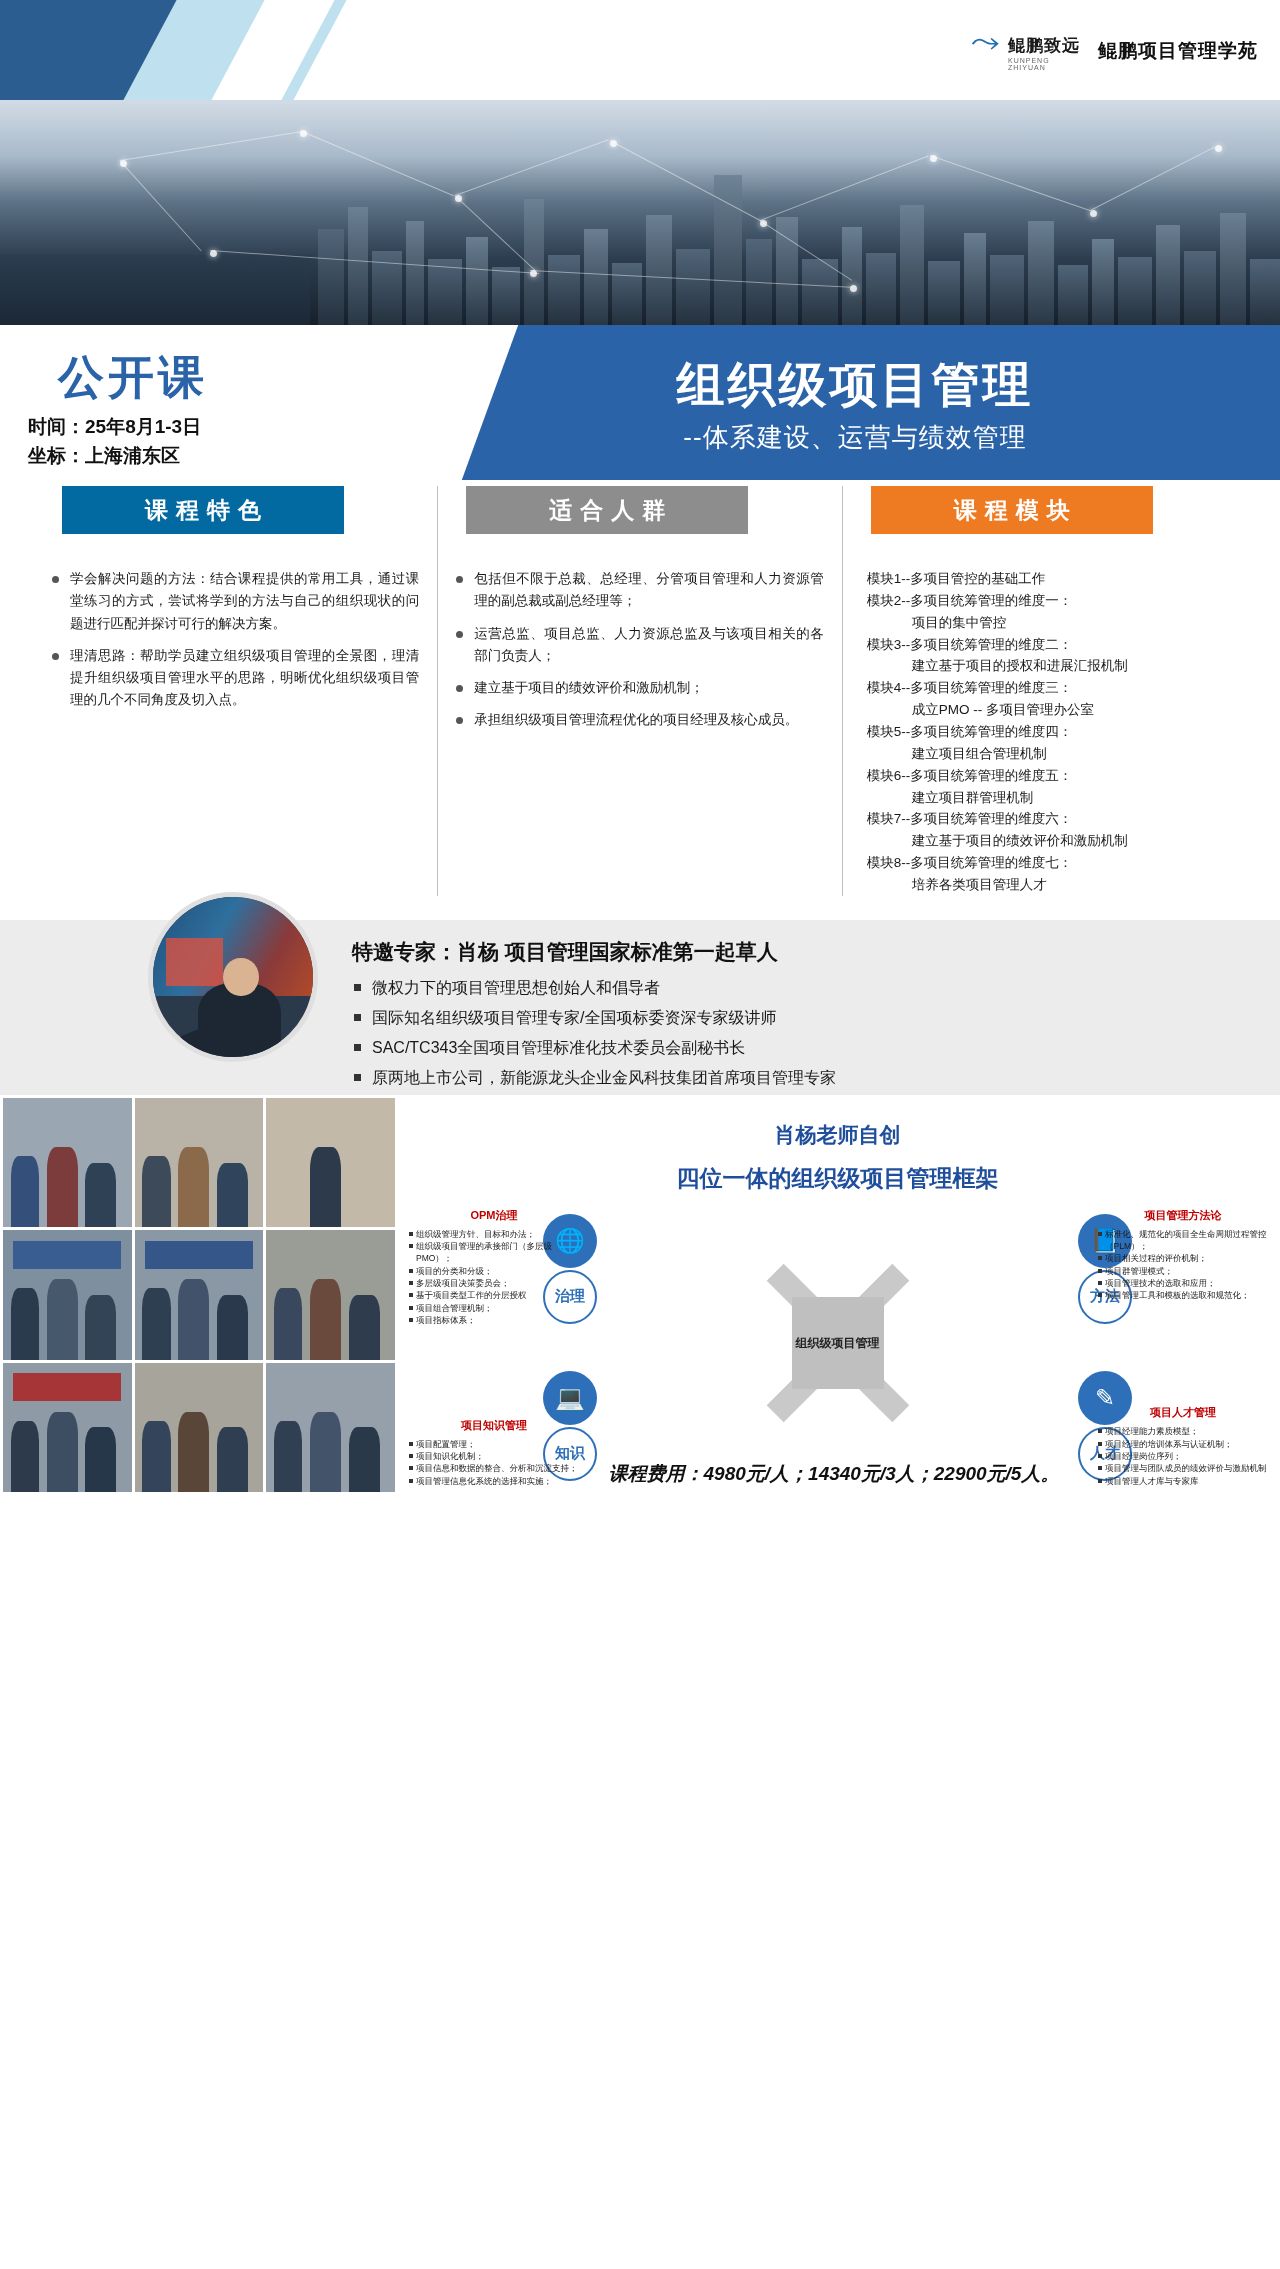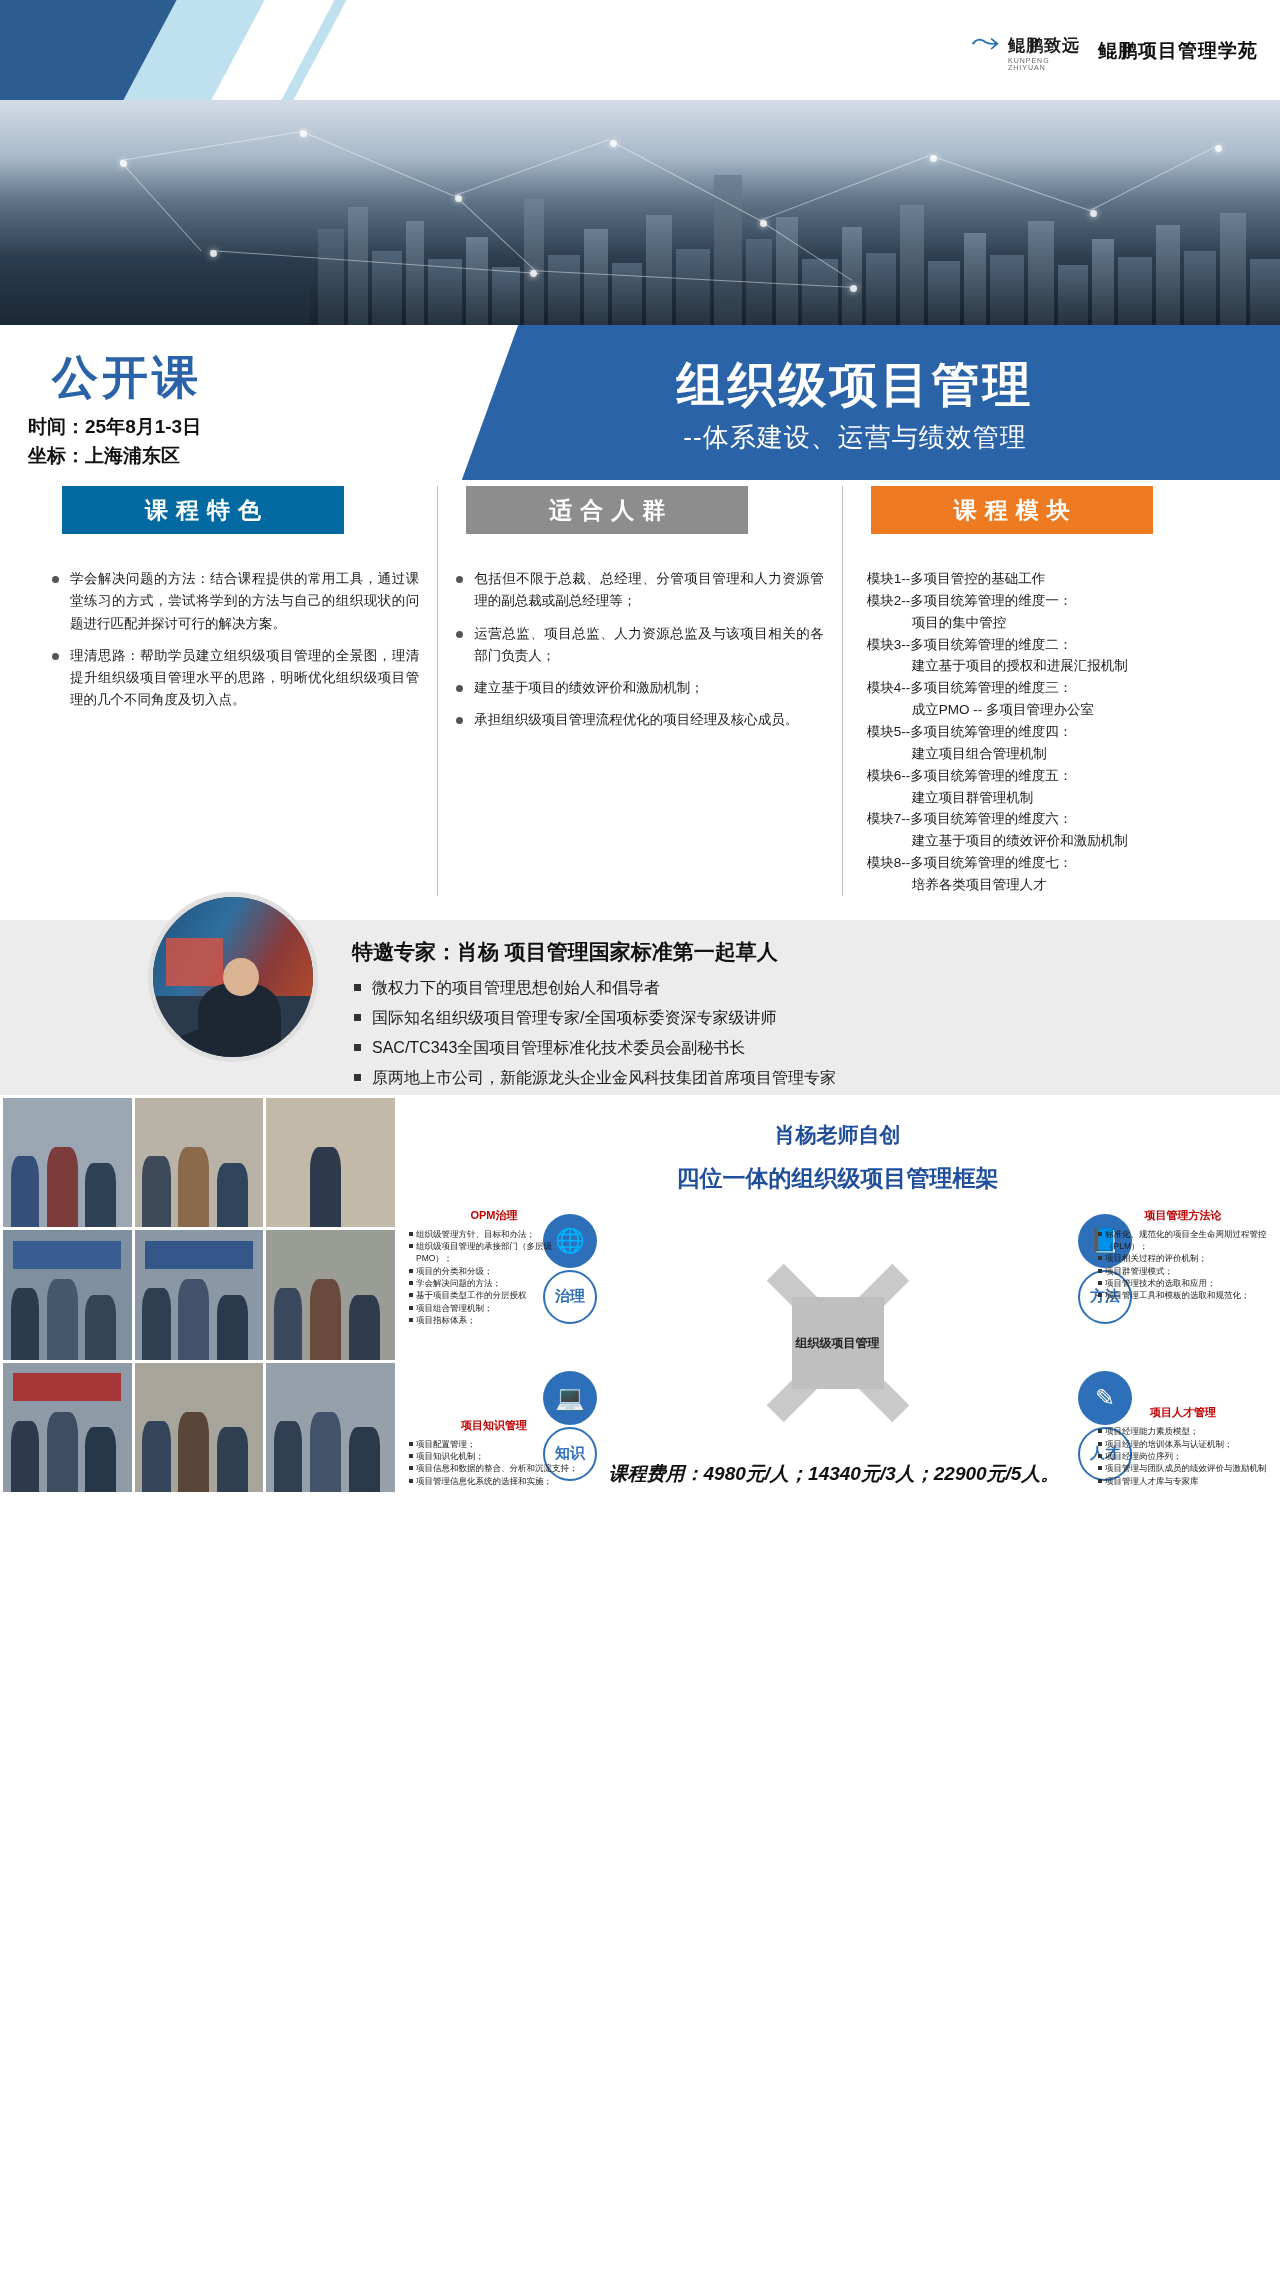--- a/index.html
+++ b/index.html
@@ -151,21 +151,21 @@
   .titleband .wedge2 {
     position: absolute;
     left: 392px; top: 0;
     width: 40px; height: 155px;
     background: #7fa9d6;
     transform: skewX(-20deg);
     opacity: .85;
   }
   .kaigongke {
     position: absolute;
-    left: 52px; top: 22px;
+    left: 58px; top: 22px;
     font-size: 46px;
     font-weight: bold;
     color: #2b63a8;
     letter-spacing: 4px;
   }
   .meta {
     position: absolute;
     left: 28px; top: 88px;
     font-size: 19px;
     font-weight: bold;
@@ -700,21 +700,21 @@
         <div class="circ-wrap" style="right:130px;bottom:0px;">
           <div class="circ-icon">✎</div>
           <div class="circ-label">人才</div>
         </div>
 
         <div class="blk" style="left:-4px;top:2px;">
           <div class="bh">OPM治理</div>
           <p>组织级管理方针、目标和办法；</p>
           <p>组织级项目管理的承接部门（多层级PMO）；</p>
           <p>项目的分类和分级；</p>
-          <p>学会解决问题的方法；</p>
+          <p>多层级项目决策委员会；</p>
           <p>基于项目类型工作的分层授权</p>
           <p>项目组合管理机制；</p>
           <p>项目指标体系；</p>
         </div>
 
         <div class="blk" style="right:-6px;top:2px;">
           <div class="bh">项目管理方法论</div>
           <p>标准化、规范化的项目全生命周期过程管控（PLM）；</p>
           <p>项目相关过程的评价机制；</p>
           <p>项目群管理模式；</p>

